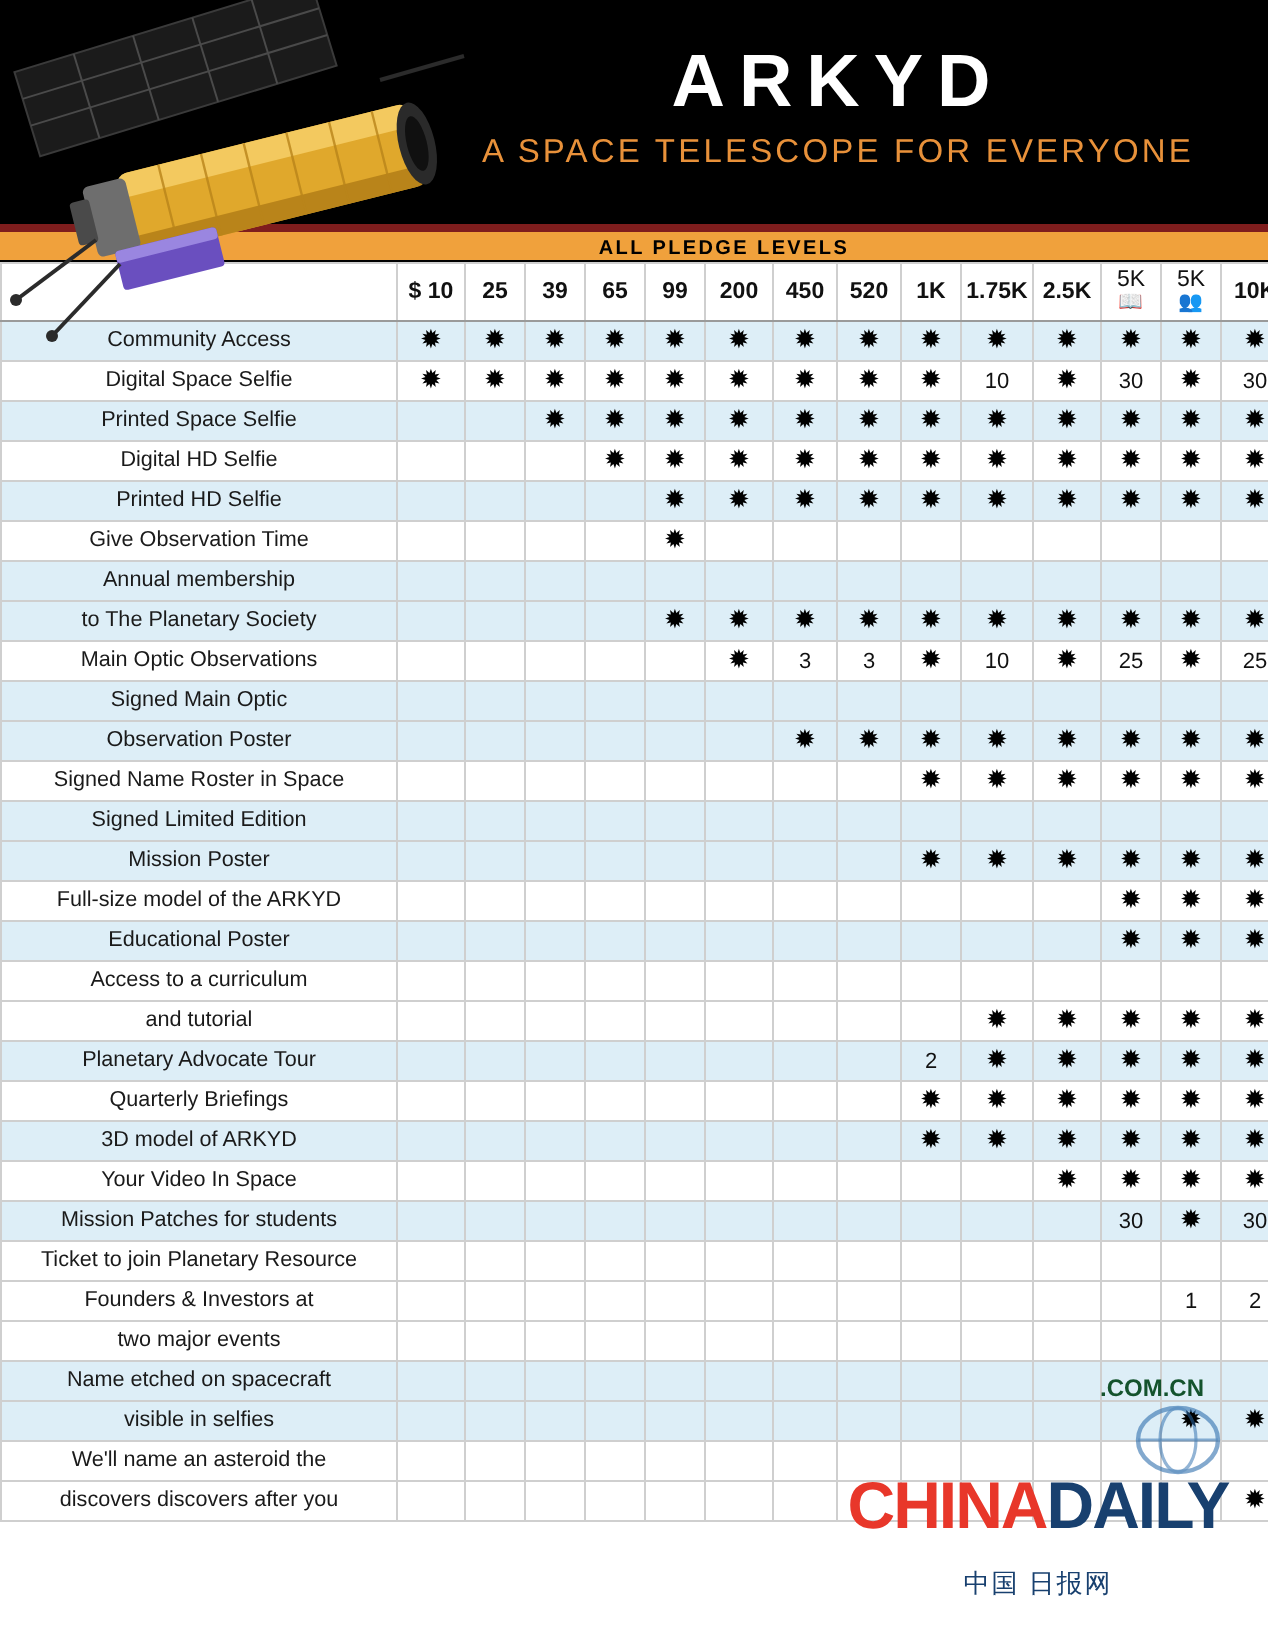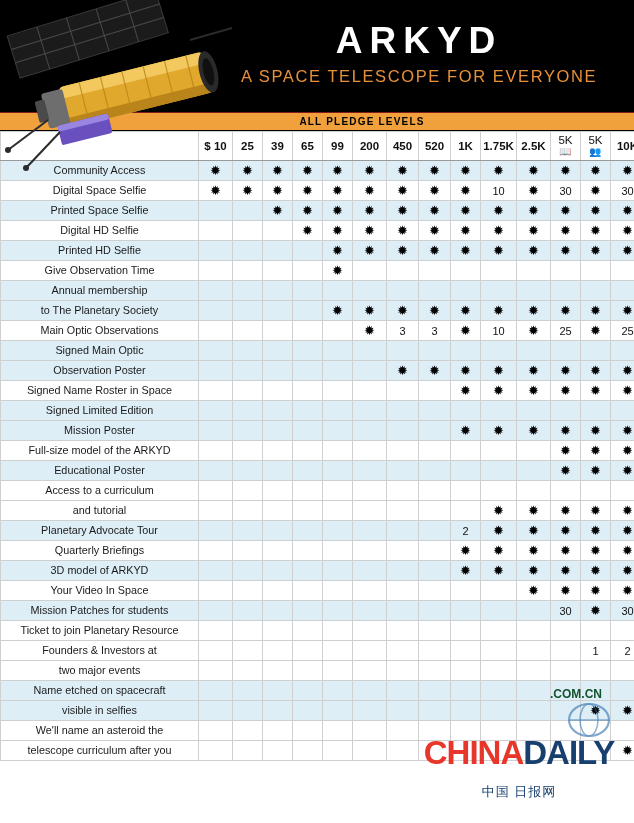--- a/index.html
+++ b/index.html
@@ -53,21 +53,21 @@
     left: 0; top: 0;
     width: 300px; height: 180px;
     z-index: 4;
     pointer-events: none;
   }
 
   
   .pledge-bar {
     height: 19px;
     background: #f0a13c;
-    border-top: 1px solid #7f1d1d;
+    border-top: 4px solid #7f1d1d;
     border-bottom: 1px solid #000;
     position: relative;
   }
   .pledge-bar .label {
     position: absolute;
     left: 0; right: 0;
     top: 3px;
     text-align: center;
     font-size: 10px;
     font-weight: bold;
@@ -766,21 +766,21 @@
           <td></td>
           <td></td>
           <td></td>
           <td></td>
           <td></td>
           <td></td>
           <td></td>
           <td></td>
         </tr>
         <tr class="plain">
-          <td class="rowlabel">telescope curriculum after you</td>
+          <td class="rowlabel">discovers discovers after you</td>
           <td></td>
           <td></td>
           <td></td>
           <td></td>
           <td></td>
           <td></td>
           <td></td>
           <td></td>
           <td></td>
           <td></td>

